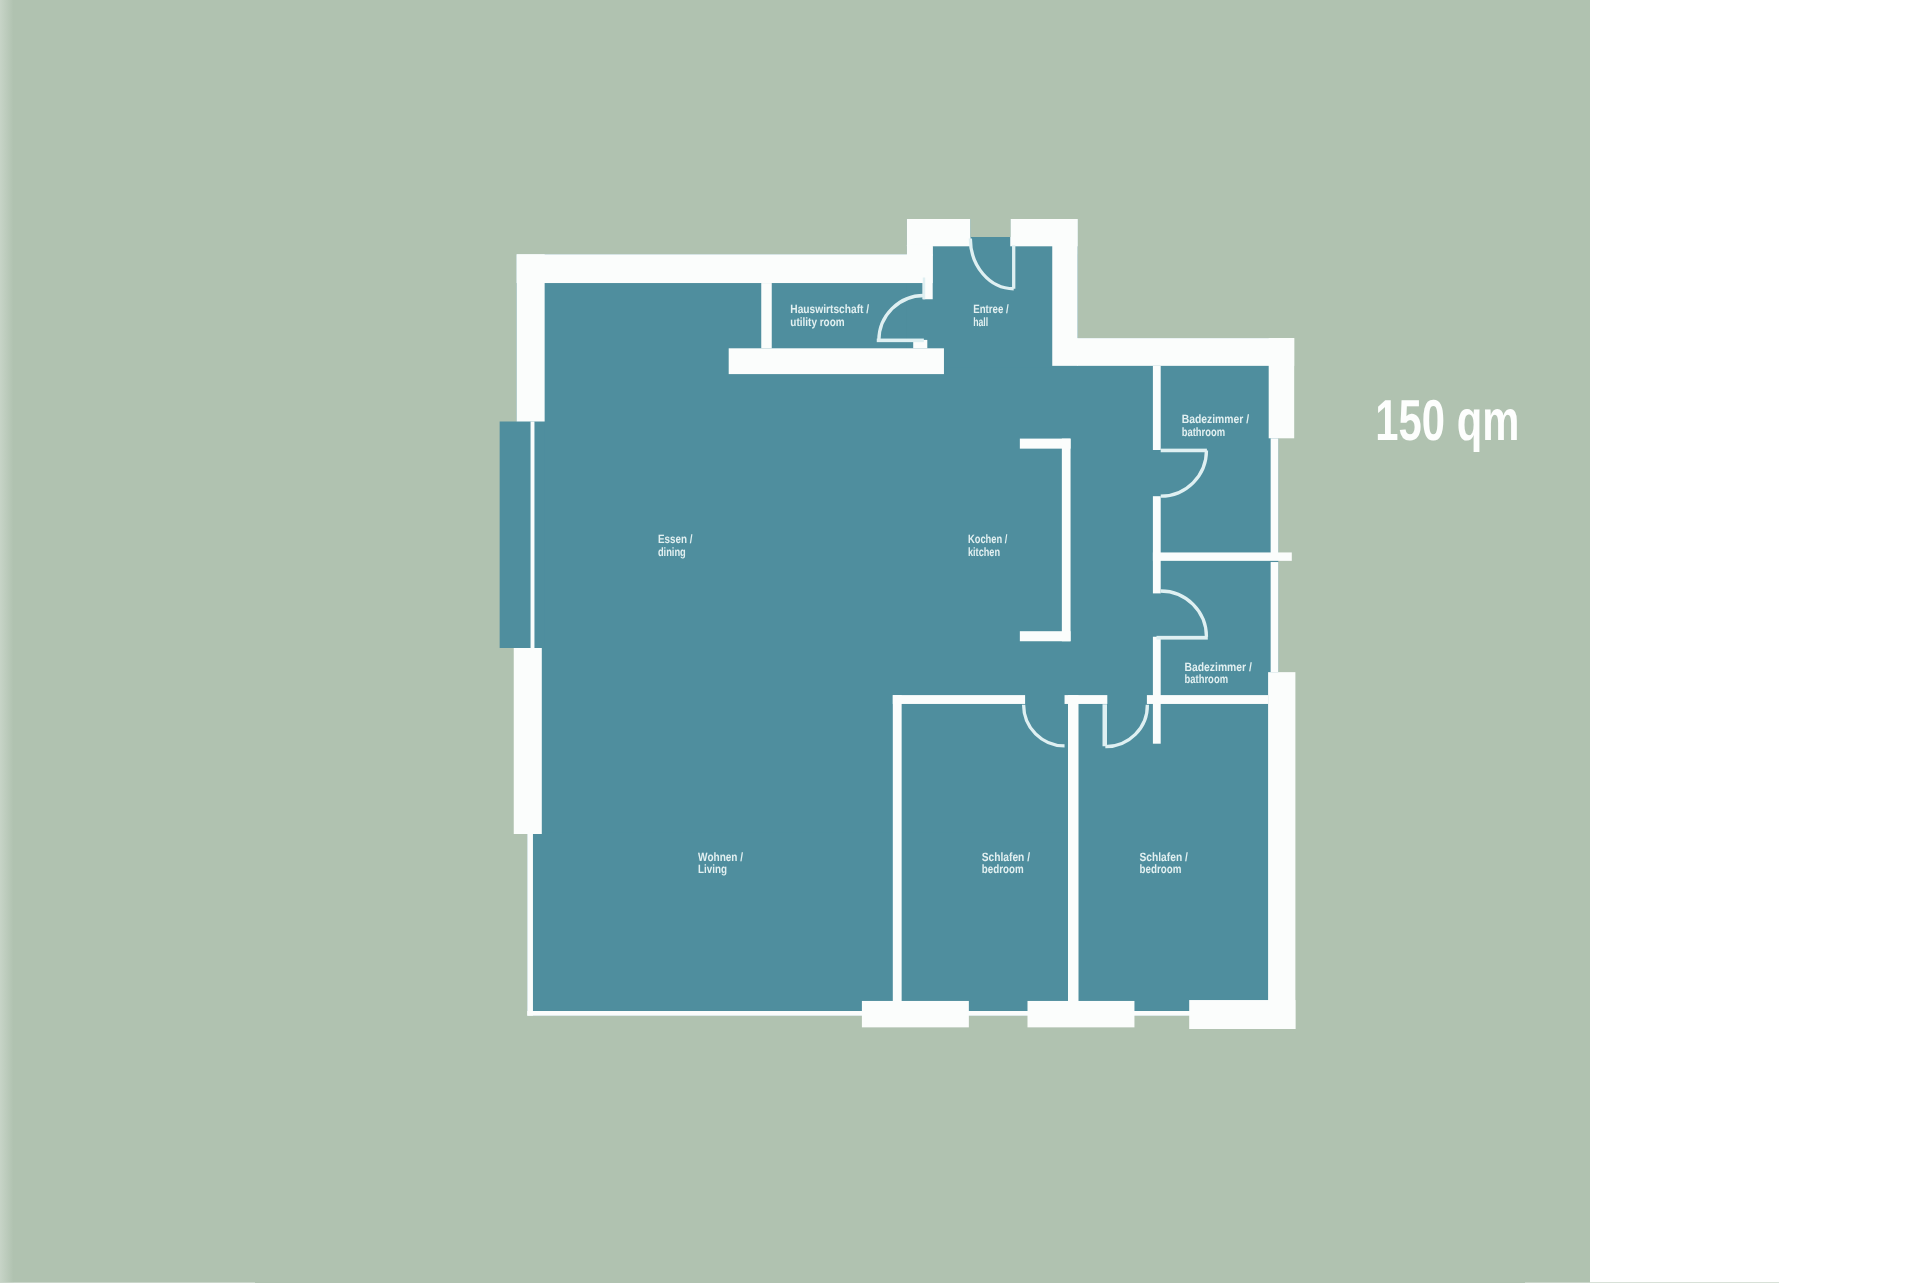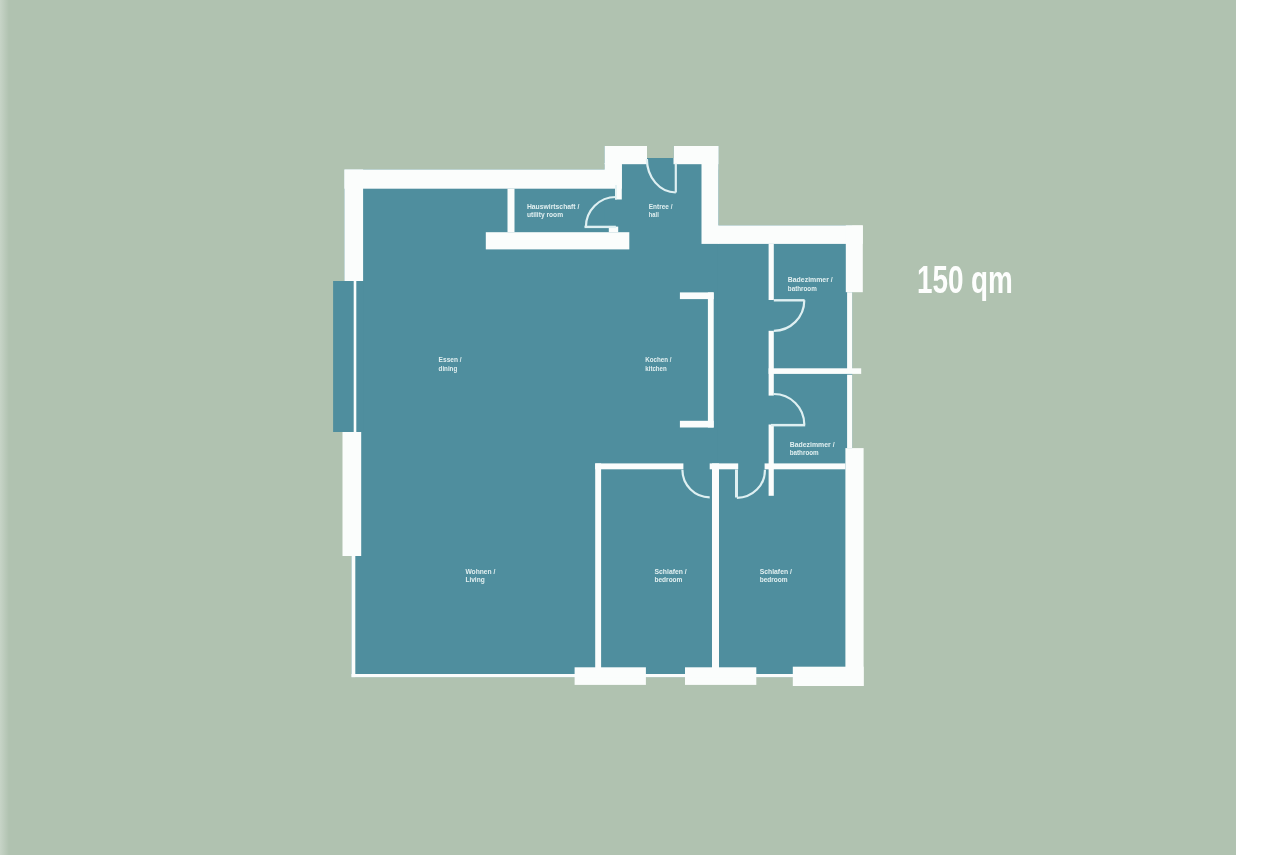--- a/index.html
+++ b/index.html
@@ -1,16 +1,16 @@
 <!DOCTYPE html>
 <html><head>
 <meta charset="utf-8">
 <style>
   html,body{margin:0;padding:0;}
-  .canvas{position:relative;width:1236px;height:855px;background:#b0c2b0;overflow:hidden;
+  .canvas{position:relative;width:1060px;height:855px;background:#b0c2b0;overflow:hidden;
           font-family:"Liberation Sans", sans-serif;}
   svg{position:absolute;left:0;top:0;}
   text{font-family:"Liberation Sans", sans-serif;}
 </style>
 </head>
 <body>
 
 <div class="canvas">
 <svg width="1280" height="855" viewBox="0 0 1280 855">
 

